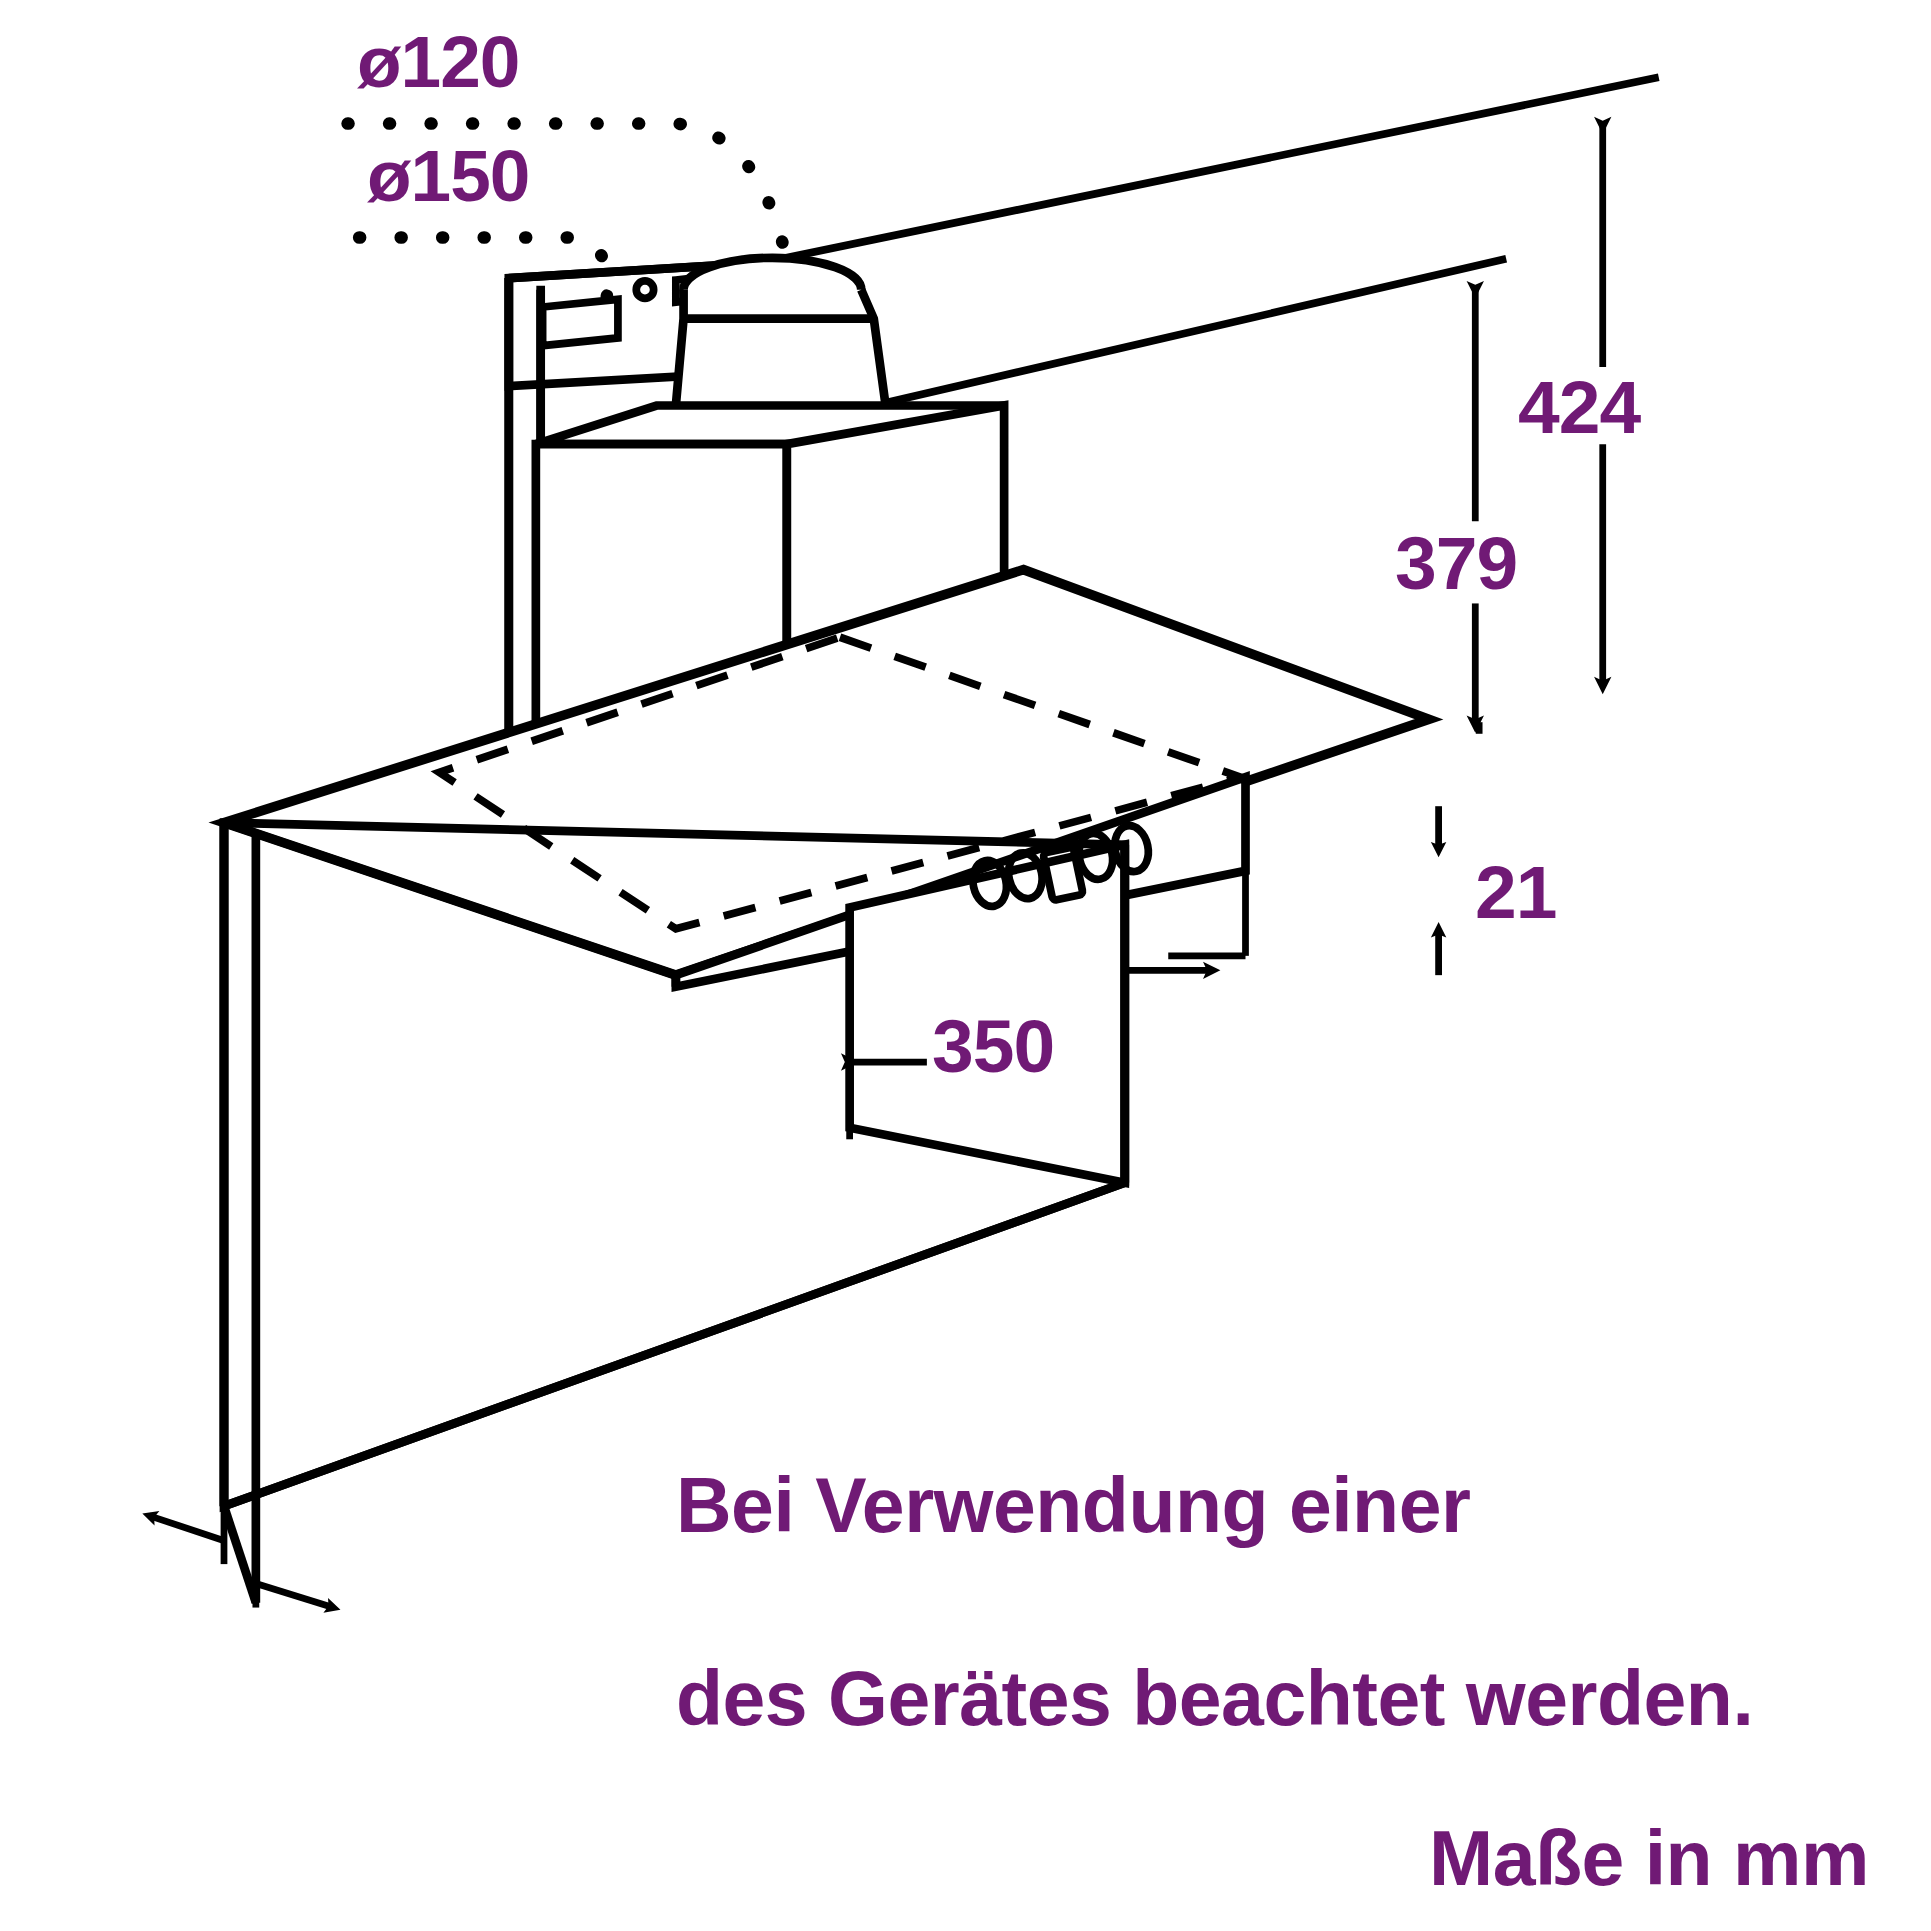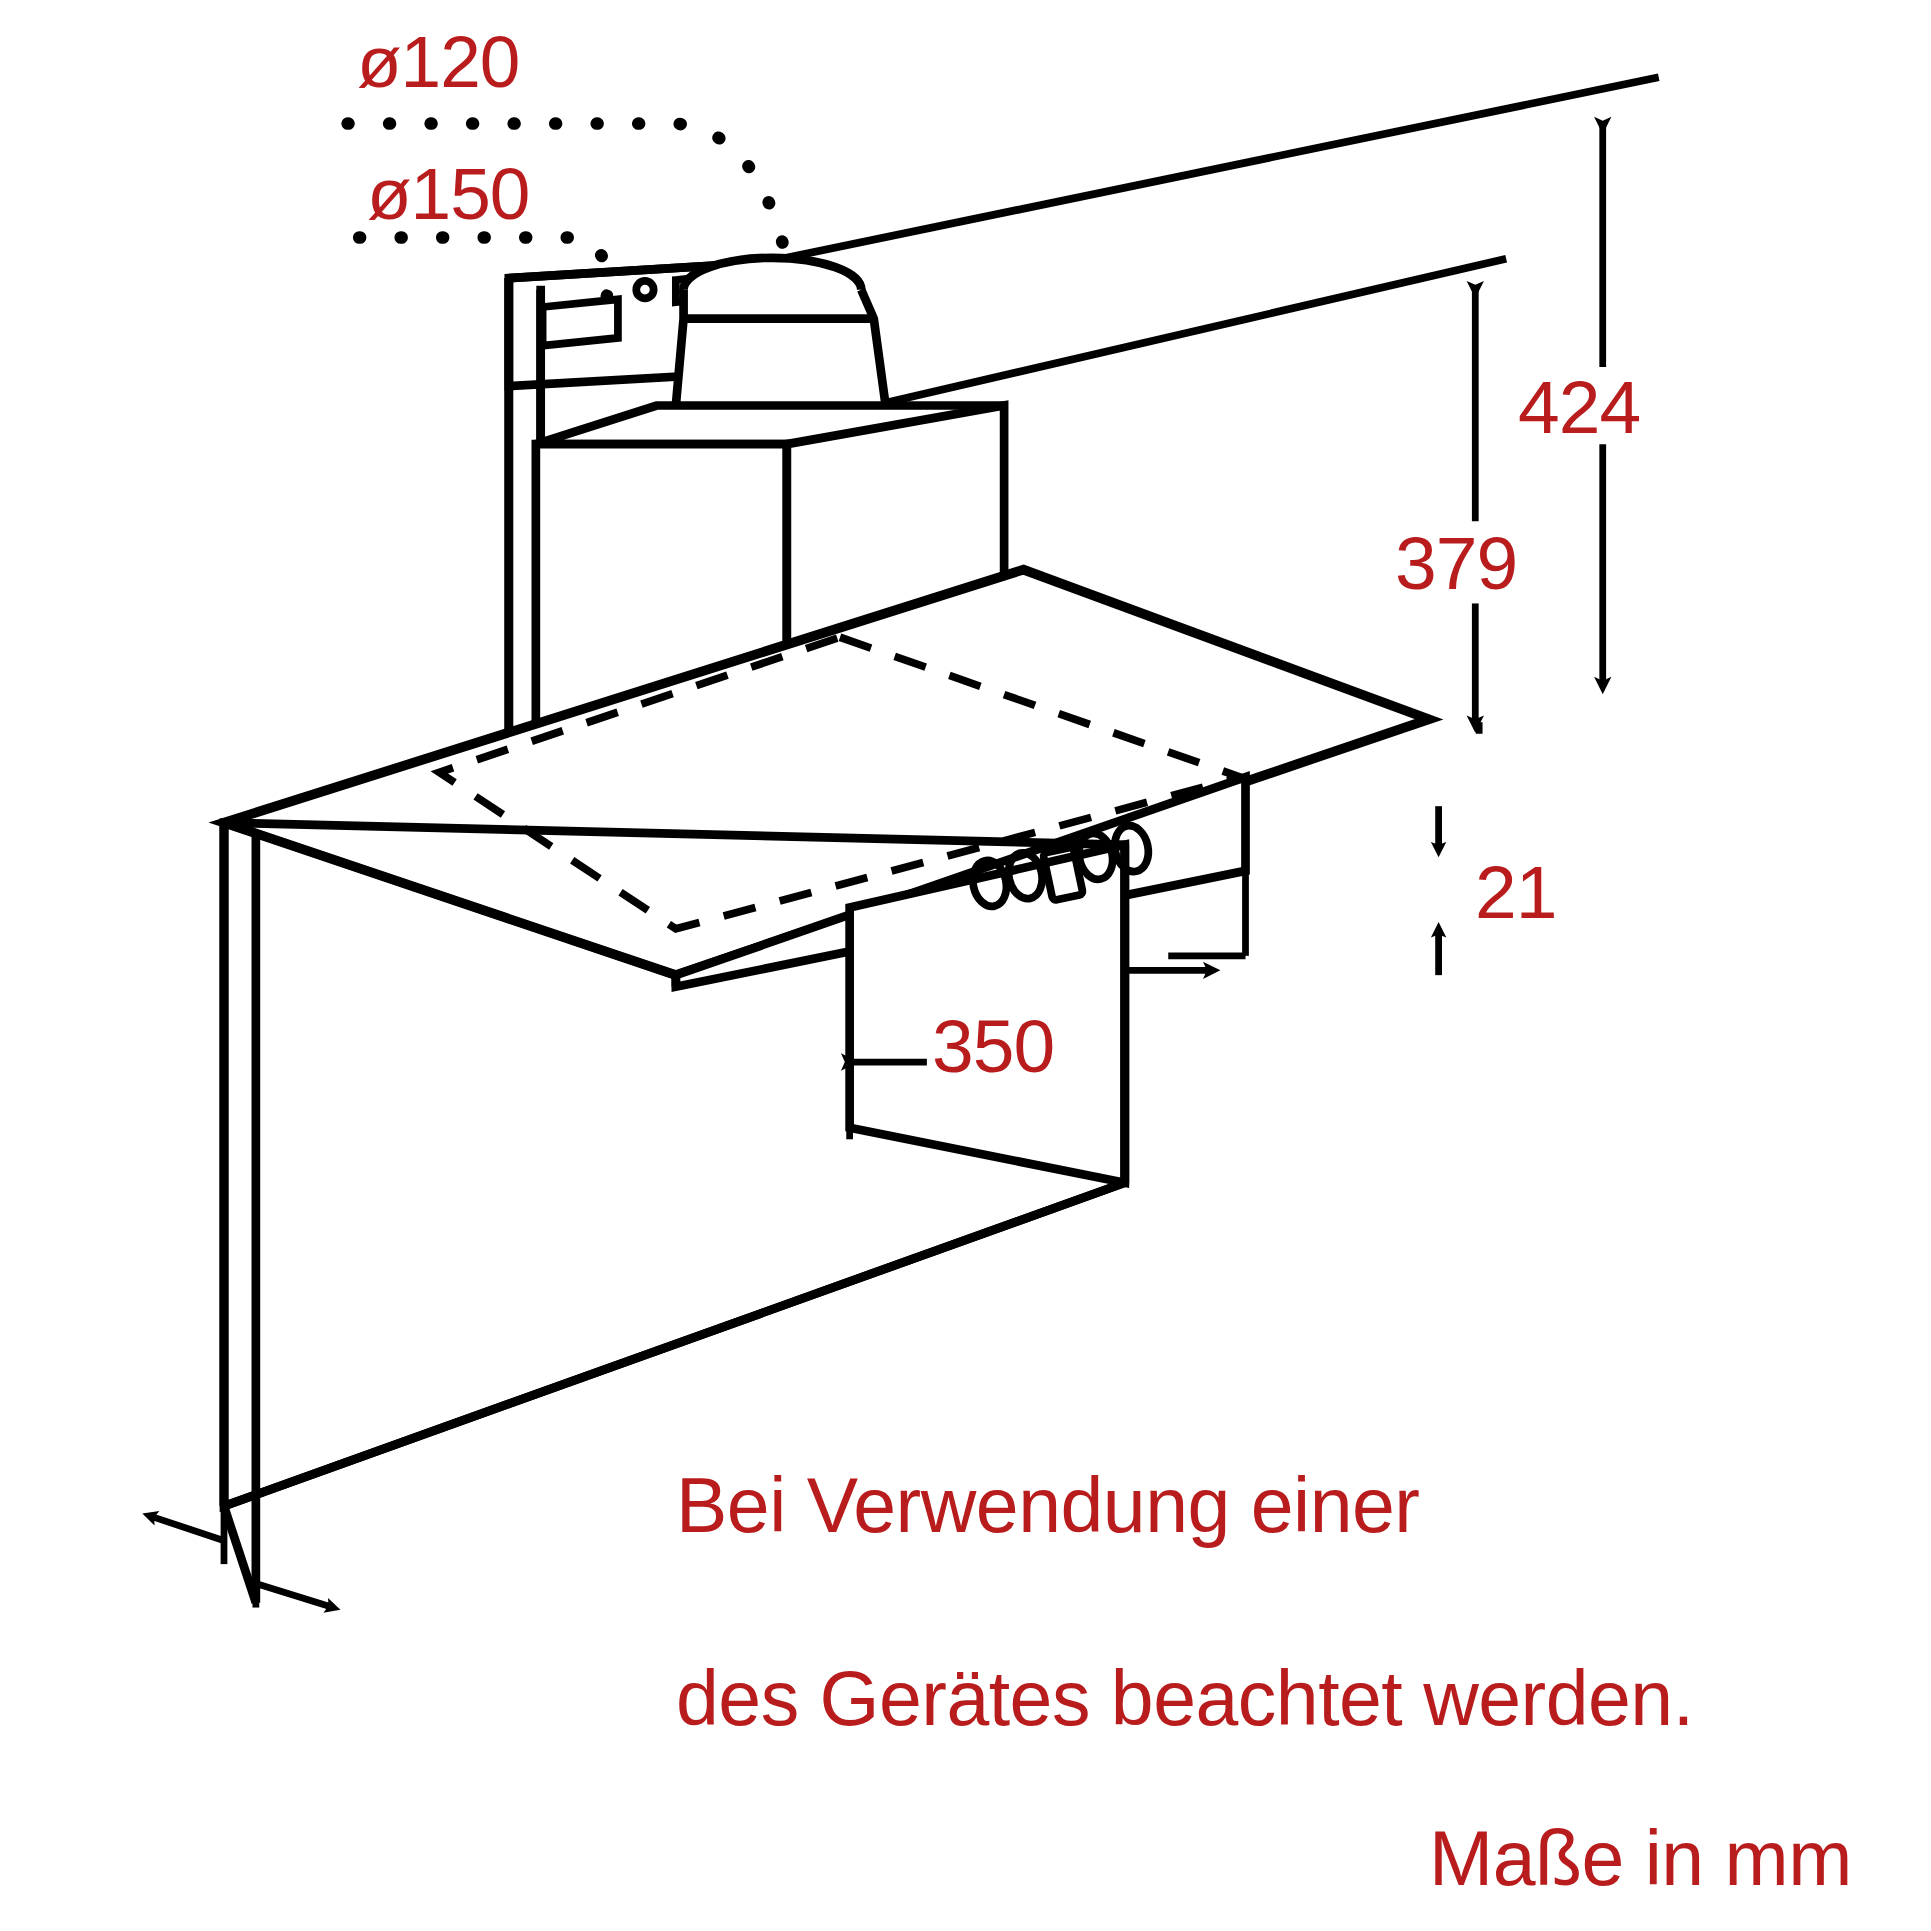--- a/index.html
+++ b/index.html
@@ -1,20 +1,20 @@
 <!DOCTYPE html>
 <html><head>
 <meta charset="utf-8">
 <style>
   html,body{margin:0;padding:0;background:#ffffff;}
   body{width:1931px;height:1931px;overflow:hidden;
        font-family:"Liberation Sans","DejaVu Sans",sans-serif;color:#000;}
   #stage{position:relative;width:1931px;height:1931px;background:#fff;}
   svg#drawing{position:absolute;left:0;top:0;width:1931px;height:1931px;}
-  .lbl{position:absolute;white-space:pre;color:#b91c1c;font-weight:400;
+  .lbl{position:absolute;white-space:pre;color:#701a75;font-weight:700;
        font-family:"Liberation Sans","DejaVu Sans",sans-serif;line-height:1.12;}
   .dim{font-size:75px;letter-spacing:-1px;}
   .dia{font-size:73px;letter-spacing:-1px;}
   .maxlbl{font-size:73px;letter-spacing:-1px;}
   .note{font-size:77px;letter-spacing:-0.5px;margin-top:28px;}
   .units{font-size:77px;letter-spacing:-0.5px;}
 </style>
 </head>
 <body>
 
@@ -176,21 +176,21 @@
       <ellipse cx="1025" cy="915" rx="17" ry="24" transform="rotate(-12 1025 915)"></ellipse>
       <ellipse cx="1062" cy="907" rx="17" ry="24" transform="rotate(-12 1062 907)"></ellipse>
       <rect x="1085" y="880" width="32" height="50" rx="4" transform="rotate(-12 1101 905)"></rect>
       <ellipse cx="1135" cy="887" rx="17" ry="24" transform="rotate(-12 1135 887)"></ellipse>
       <ellipse cx="1172" cy="879" rx="17" ry="24" transform="rotate(-12 1172 879)"></ellipse>
     </g>
 
   </svg>
 
   <div class="lbl dia" style="left:357px;top:21px;">ø120</div>
-  <div class="lbl dia" style="left:367px;top:153px;">ø150</div>
+  <div class="lbl dia" style="left:367px;top:135px;">ø150</div>
 
   <div class="lbl dim" style="left:1518px;top:365px;">424</div>
   <div class="lbl dim" style="left:1395px;top:521px;">379</div>
   <div class="lbl dim" style="left:1475px;top:850px;">21</div>
   <div class="lbl dim" style="left:932px;top:1004px;">350</div>
 
   <div class="lbl note" style="left:676px;top:1434px;">Bei Verwendung einer</div>
   <div class="lbl note" style="left:676px;top:1627px;">des Gerätes beachtet werden.</div>
 
   <div class="lbl units" style="left:1429px;top:1815px;text-align:center;">Maße in mm</div>

